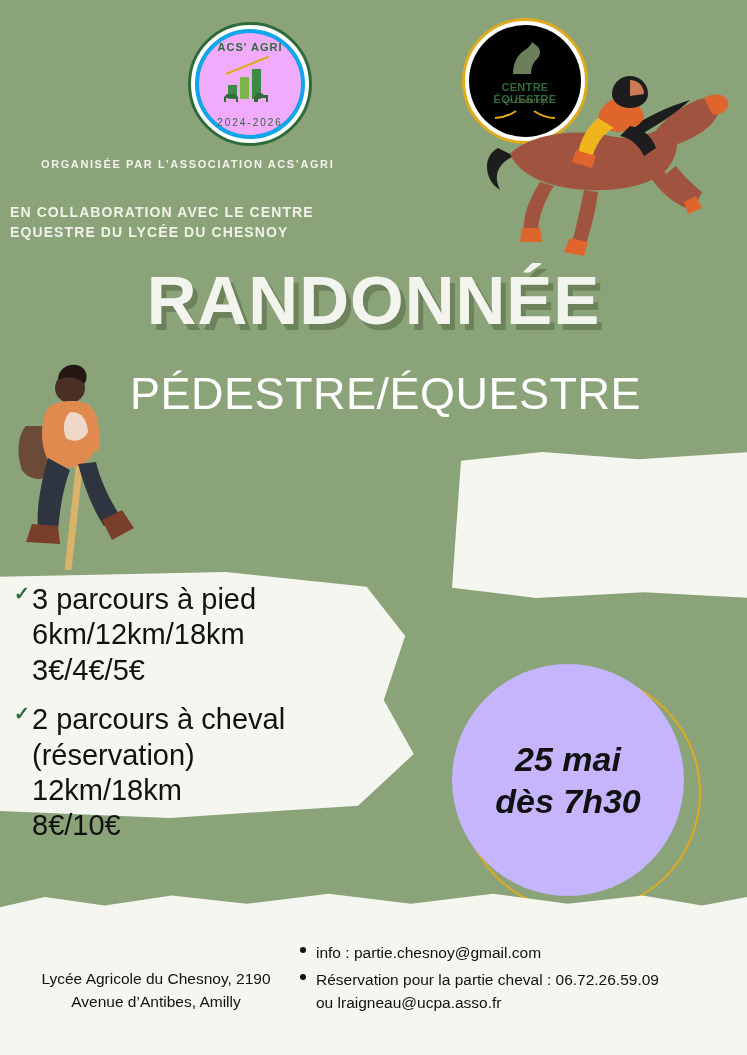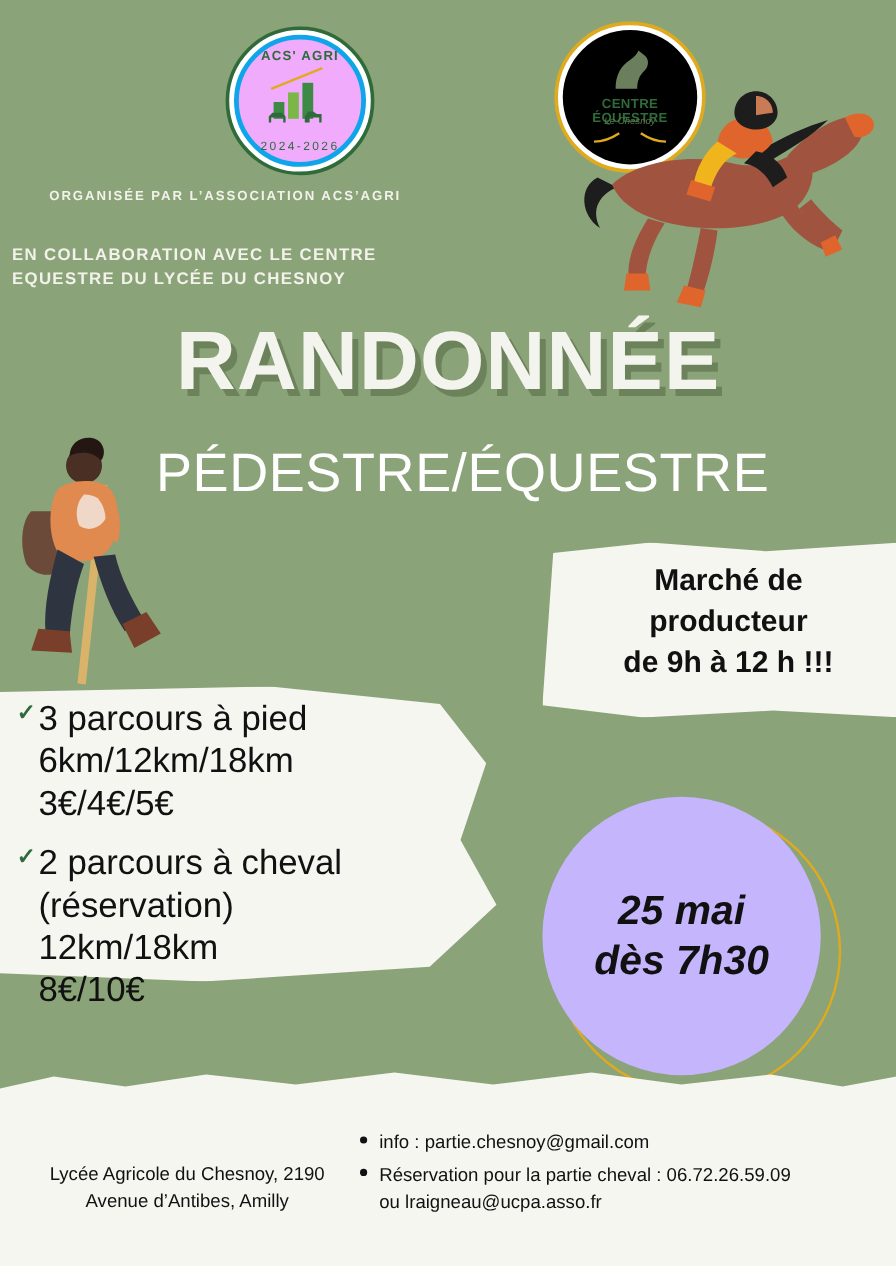--- a/index.html
+++ b/index.html
@@ -293,23 +293,20 @@
 
       <path d="M40 98 C34 120 28 146 30 168 L50 170 C52 146 56 126 62 110 Z" fill="#2e3440"></path>
       <path d="M70 104 C76 126 84 148 96 166 L112 156 C102 140 92 120 88 102 Z" fill="#2e3440"></path>
 
       <path d="M24 164 L50 166 L52 184 L18 182 Z" fill="#7a3f2a"></path>
       <path d="M94 160 L114 150 L126 168 L104 180 Z" fill="#7a3f2a"></path>
     </svg>
   </div>
 
   <div class="white-block wb-market"></div>
-  <div class="market-text" style="white-space:pre-line;">Marché de
-producteur
-de 9h à 12 h !!!</div>
 
   <div class="white-block wb-list"></div>
   <div class="list">
     <div class="list-item">
       <span class="check">✓</span>
       <div class="list-lines" style="white-space:pre-line;">3 parcours à pied
 6km/12km/18km
 3€/4€/5€</div>
     </div>
     <div class="list-item">

